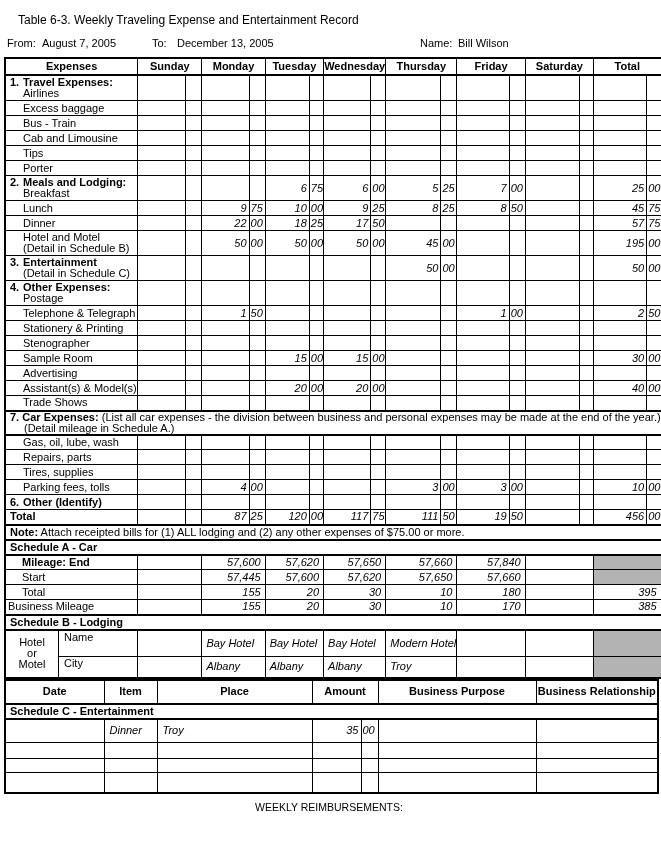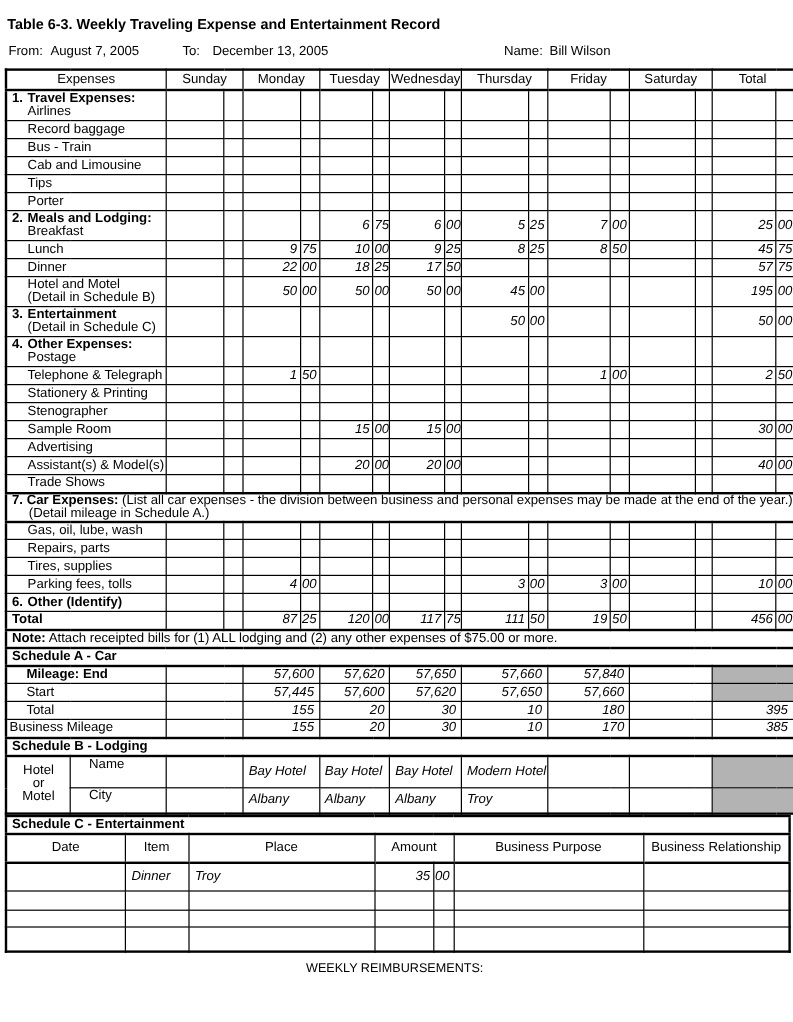--- a/index.html
+++ b/index.html
@@ -1,40 +1,40 @@
 <!DOCTYPE html>
 <html><head>
 <meta charset="utf-8">
 <style>
   html,body{margin:0;padding:0;background:#fff;}
   .page{position:relative;width:661px;height:852px;background:#fff;color:#000;
         font-family:"Liberation Sans",sans-serif;overflow:hidden;}
   .disclaimer{padding-top:6px;text-align:center;font-weight:bold;font-size:11.5px;letter-spacing:.2px;}
-  .caption{margin:13px 0 0 6px;font-size:12px;font-weight:bold;}
+  .caption{margin:13px 0 0 18px;font-size:12px;font-weight:normal;}
   .fromline{position:relative;height:16px;margin-top:10px;font-size:11px;}
   .fromline .fl{position:absolute;top:0;}
   .hw{}
   table{border-collapse:collapse;table-layout:fixed;margin-left:4px;border:2px solid #000;}
   td{border:1px solid #000;font-size:11px;padding:0;overflow:hidden;white-space:nowrap;vertical-align:middle;line-height:11px;}
-  .hd{text-align:center;font-weight:normal;border-bottom:2px solid #000;}
+  .hd{text-align:center;font-weight:bold;border-bottom:2px solid #000;}
   .lbl{padding:1px 0;}
   .num{display:inline-block;width:13px;margin-left:4px;font-weight:bold;}
   .b{font-weight:bold;}
   .ind{margin-left:17px;}
   .noind{margin-left:4px;}
   .sub{margin-left:17px;}
   .d{text-align:right;padding-right:2px;}
   .c{text-align:left;padding-left:1px;}
   .v{font-style:italic;}
   .sec{padding-left:4px;border-top:2px solid #000;border-bottom:2px solid #000;}
   .sub2{margin-left:14px;}
   .mi{text-align:right;padding-right:4px;}
   .gray{background:#b3b3b3;}
   .bl1{text-align:center;line-height:11px;}
-  .bl2{padding-left:15px;vertical-align:top;padding-top:1px;}
+  .bl2{padding-left:5px;vertical-align:top;padding-top:1px;}
   .bname{padding-left:4px;white-space:normal;line-height:11px;}
   .ctxt{padding-left:5px;}
   .reimb{margin:7px 0 0 255px;font-size:10.5px;width:322px;}
   .rtitle{margin-bottom:2px;}
 </style>
 </head>
 <body>
 
 <div class="page">
   <div class="caption">Table 6-3. Weekly Traveling Expense and Entertainment Record</div>
@@ -95,21 +95,21 @@
           <td class="d v"></td>
           <td class="c v"></td>
           <td class="d v"></td>
           <td class="c v"></td>
           <td class="d v"></td>
           <td class="c v"></td>
           <td class="d v"></td>
           <td class="c v"></td>
         </tr>
         <tr style="height: 15px;">
-          <td class="lbl" colspan="2"><span class="ind">Record baggage</span></td>
+          <td class="lbl" colspan="2"><span class="ind">Excess baggage</span></td>
           <td class="d v"></td>
           <td class="c v"></td>
           <td class="d v"></td>
           <td class="c v"></td>
           <td class="d v"></td>
           <td class="c v"></td>
           <td class="d v"></td>
           <td class="c v"></td>
           <td class="d v"></td>
           <td class="c v"></td>
@@ -642,30 +642,30 @@
       <colgroup>
         <col style="width: 99px;">
         <col style="width: 53px;">
         <col style="width: 155px;">
         <col style="width: 49px;">
         <col style="width: 17px;">
         <col style="width: 158px;">
         <col style="width: 122px;">
       </colgroup>
       <tbody>
-        <tr style="height: 15px;">
-          <td class="sec" colspan="7"><span class="b">Schedule C - Entertainment</span></td>
-        </tr>
         <tr style="height: 24px;">
           <td class="hd">Date</td>
           <td class="hd">Item</td>
           <td class="hd">Place</td>
           <td class="hd" colspan="2">Amount</td>
           <td class="hd">Business Purpose</td>
           <td class="hd">Business Relationship</td>
+        </tr>
+        <tr style="height: 15px;">
+          <td class="sec" colspan="7"><span class="b">Schedule C - Entertainment</span></td>
         </tr>
         <tr style="height: 24px;">
           <td class="ctxt v"></td>
           <td class="ctxt v">Dinner</td>
           <td class="ctxt v">Troy</td>
           <td class="d v">35</td>
           <td class="c v">00</td>
           <td class="ctxt v"></td>
           <td class="ctxt v"></td>
         </tr>

